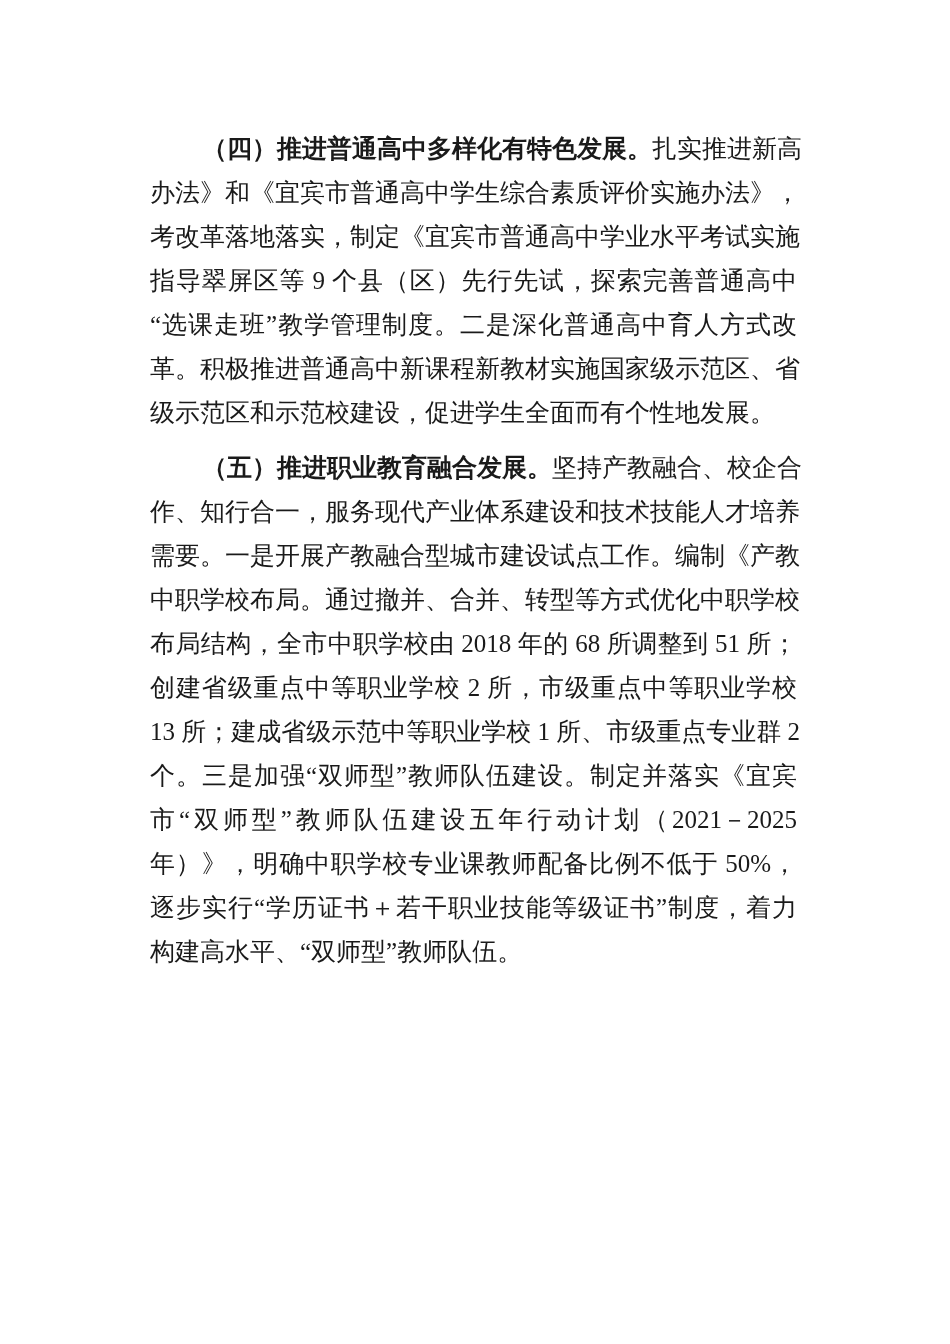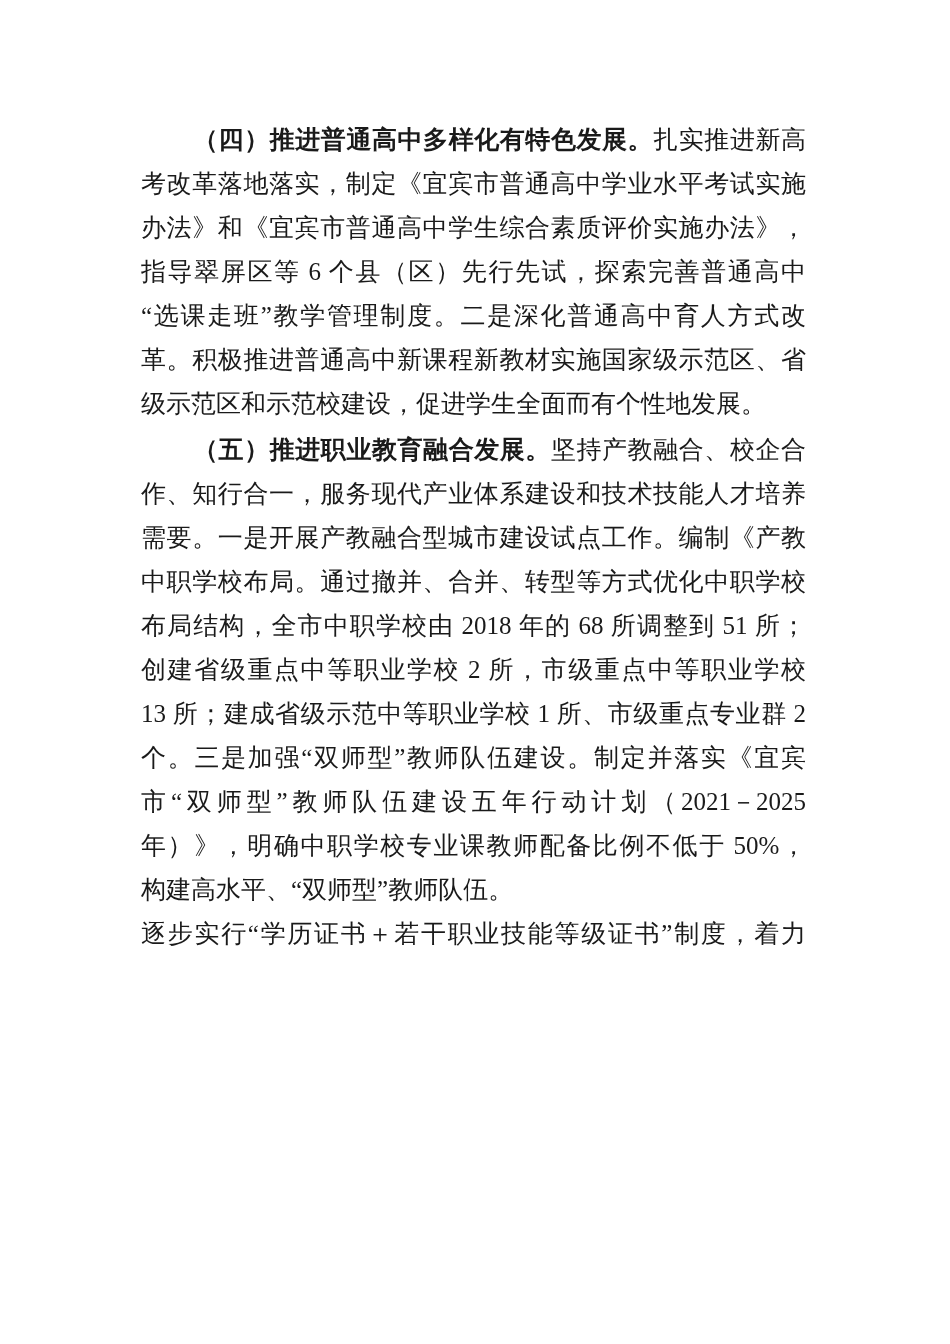--- a/index.html
+++ b/index.html
@@ -20,21 +20,21 @@
   }
   .text-block {
     position: absolute;
     left: 139px;
     top: 116px;
     width: 669px;
     font-family: "Liberation Serif", "DejaVu Serif", serif;
     color: #1a1a1a;
   }
   .paragraph {
-    margin: 2px;
+    margin: 11px;
     padding: 0;
   }
   .line {
     height: 44px;
     line-height: 44px;
     font-size: 25px;
     white-space: nowrap;
     text-align: justify;
     text-align-last: justify;
     text-justify: inter-character;
@@ -52,35 +52,35 @@
     font-weight: 400;
   }
 </style>
 </head>
 <body style="background: rgb(255, 255, 255);">
 
 <div class="page">
   <div class="text-block" id="text-block" style="color: rgb(26, 26, 26);">
       <div class="paragraph">
         <div class="line first"><span class="seg-bold">（四）推进普通高中多样化有特色发展。</span><span class="seg-regular">扎实推进新高</span></div>
+        <div class="line"><span class="seg-regular">办法》和《宜宾市普通高中学生综合素质评价实施办法》，</span></div>
         <div class="line"><span class="seg-regular">考改革落地落实，制定《宜宾市普通高中学业水平考试实施</span></div>
-        <div class="line"><span class="seg-regular">办法》和《宜宾市普通高中学生综合素质评价实施办法》，</span></div>
-        <div class="line"><span class="seg-regular">指导翠屏区等 6 个县（区）先行先试，探索完善普通高中</span></div>
+        <div class="line"><span class="seg-regular">指导翠屏区等 9 个县（区）先行先试，探索完善普通高中</span></div>
         <div class="line"><span class="seg-regular">“选课走班”教学管理制度。二是深化普通高中育人方式改</span></div>
         <div class="line"><span class="seg-regular">革。积极推进普通高中新课程新教材实施国家级示范区、省</span></div>
         <div class="line plast"><span class="seg-regular">级示范区和示范校建设，促进学生全面而有个性地发展。</span></div>
       </div>
       <div class="paragraph">
         <div class="line first"><span class="seg-bold">（五）推进职业教育融合发展。</span><span class="seg-regular">坚持产教融合、校企合</span></div>
         <div class="line"><span class="seg-regular">作、知行合一，服务现代产业体系建设和技术技能人才培养</span></div>
         <div class="line"><span class="seg-regular">需要。一是开展产教融合型城市建设试点工作。编制《产教</span></div>
         <div class="line"><span class="seg-regular">中职学校布局。通过撤并、合并、转型等方式优化中职学校</span></div>
         <div class="line"><span class="seg-regular">布局结构，全市中职学校由 2018 年的 68 所调整到 51 所；</span></div>
         <div class="line"><span class="seg-regular">创建省级重点中等职业学校 2 所，市级重点中等职业学校</span></div>
         <div class="line"><span class="seg-regular">13 所；建成省级示范中等职业学校 1 所、市级重点专业群 2</span></div>
         <div class="line"><span class="seg-regular">个。三是加强“双师型”教师队伍建设。制定并落实《宜宾</span></div>
         <div class="line"><span class="seg-regular">市“双师型”教师队伍建设五年行动计划（2021－2025</span></div>
         <div class="line"><span class="seg-regular">年）》，明确中职学校专业课教师配备比例不低于 50%，</span></div>
+        <div class="line"><span class="seg-regular">逐步实行“学历证书＋若干职业技能等级证书”制度，着力</span></div>
         <div class="line plast"><span class="seg-regular">构建高水平、“双师型”教师队伍。</span></div>
-        <div class="line"><span class="seg-regular">逐步实行“学历证书＋若干职业技能等级证书”制度，着力</span></div>
       </div>
     </div>
 </div>
 
 </body></html>

